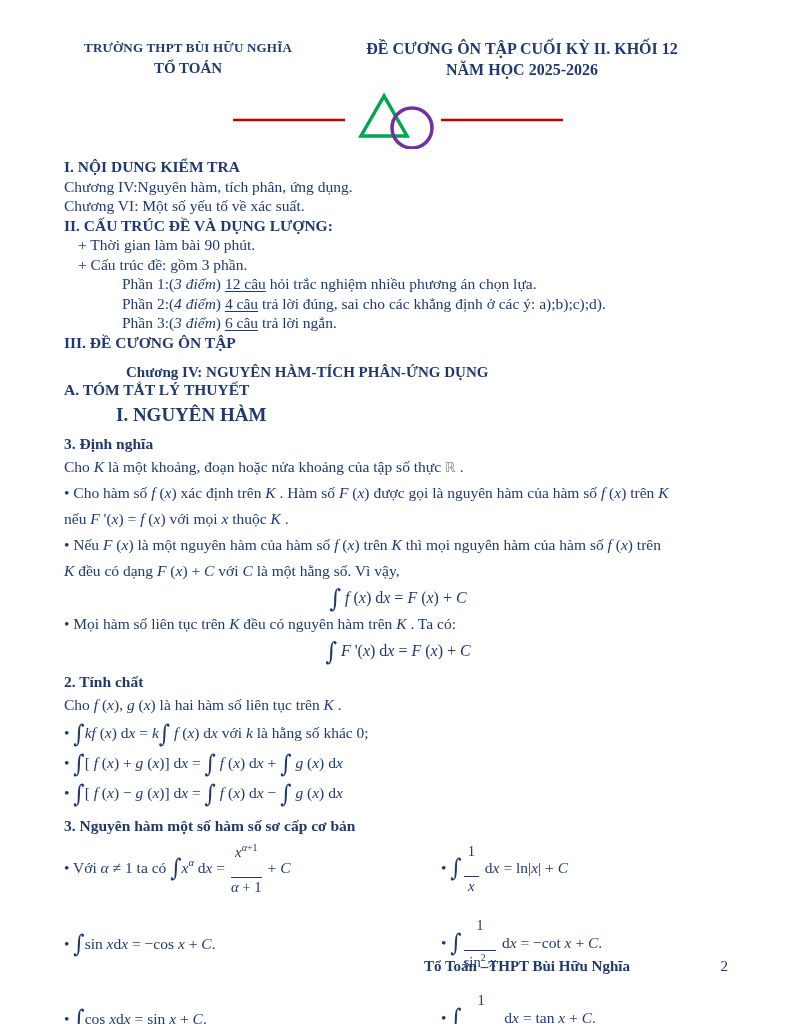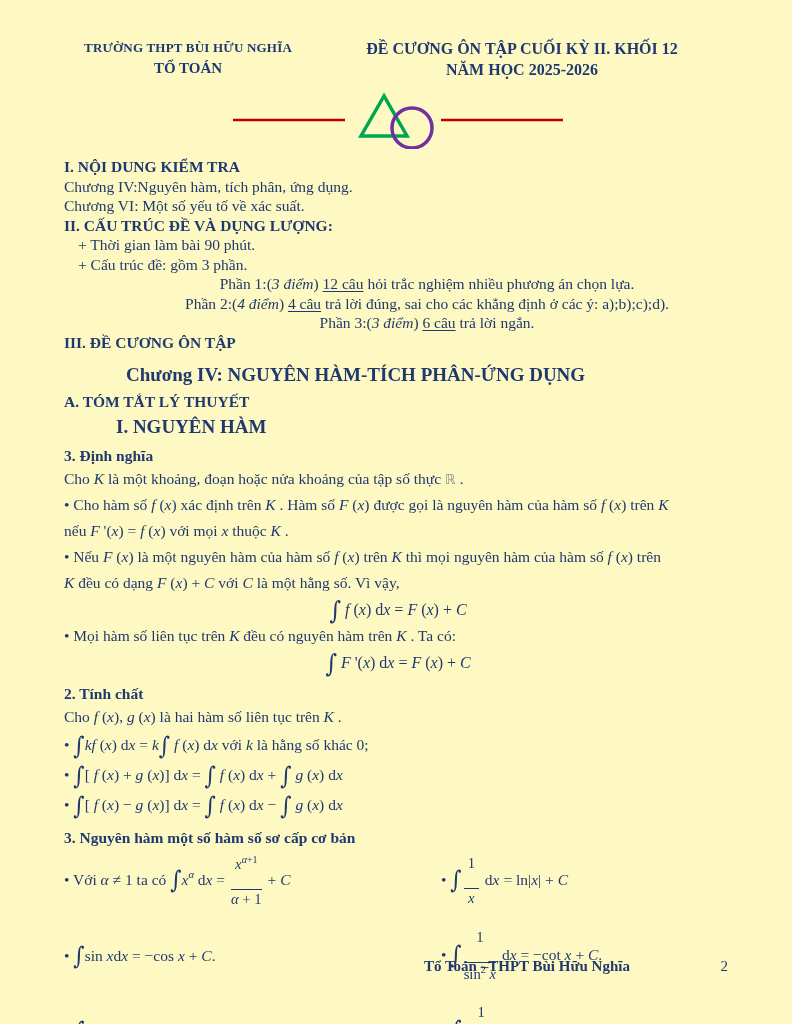--- a/index.html
+++ b/index.html
@@ -1,17 +1,17 @@
 <!DOCTYPE html>
 <html><head>
 <meta charset="utf-8">
 <style>
   html,body { margin:0; padding:0; background:#e8e8e8; }
   .page {
-    width:792px; height:1024px; margin:0 auto; background:#fef9c3;
+    width:792px; height:1024px; margin:0 auto; background:#ffffff;
     position:relative; overflow:hidden;
     font-family:"Liberation Serif","DejaVu Serif",serif;
     color:#1f3970;
   }
   .content { padding:40px 60px 0 64px; }
 
   
   .header { display:flex; align-items:flex-start; }
   .header-left { width:248px; text-align:center; }
   .school-name { font-size:13px; font-weight:bold; letter-spacing:.2px; white-space:nowrap; }
@@ -20,26 +20,26 @@
   .doc-title   { font-size:16px; font-weight:bold; white-space:nowrap; }
   .school-year { font-size:16px; font-weight:bold; margin-top:3px; }
 
   
   .divider-wrap { text-align:center; margin:12px 0 4px 0; }
 
   
   .h-bold  { font-size:15.5px; font-weight:bold; line-height:19.5px; }
   .line    { font-size:15.5px; line-height:19.5px; }
   .indent1 { padding-left:14px; }
-  .indent2 { padding-left:58px;text-align:center; }
+  .indent2 { padding-left:58px; }
   .line u  { text-underline-offset:2px; }
 
   
-  .chapter-title { font-size:19px; font-weight:bold; padding-left:62px; margin-top:12px;font-family:Liberation Serif, serif; }
-  .section-a     { font-size:15.5px; font-weight:bold; margin-top:7px; }
+  .chapter-title { font-size:15px; font-weight:bold; padding-left:62px; margin-top:12px;font-family:Liberation Serif, serif; }
+  .section-a     { font-size:15.5px; font-weight:bold; }
   .section-i     { font-size:19px;  font-weight:bold; padding-left:52px; margin-top:5px; }
 
   
   .sub-heading { font-size:15.5px; font-weight:bold; margin-top:7px; line-height:21px; }
   .para   { font-size:15.5px; line-height:26px; }
   .para-t { font-size:15.5px; line-height:30px; }
   .formula-center { text-align:center; font-size:16px; line-height:27px; }
 
   .int  { font-family:"DejaVu Serif","DejaVu Sans",serif; font-size:1.4em; line-height:1;
           vertical-align:-0.12em; display:inline-block; transform:scaleY(1.12); }

